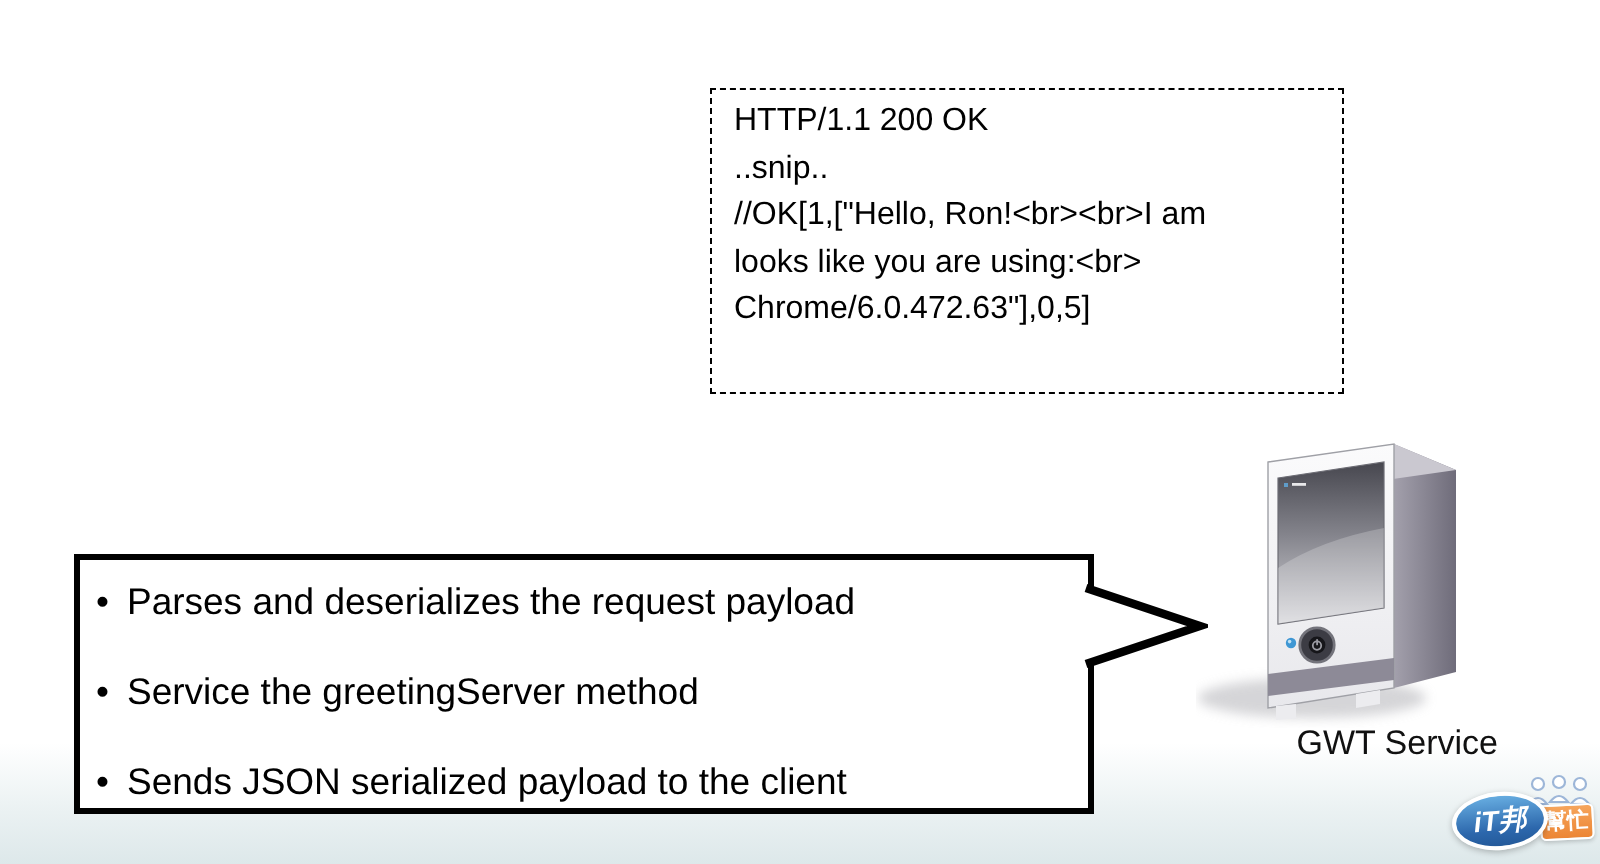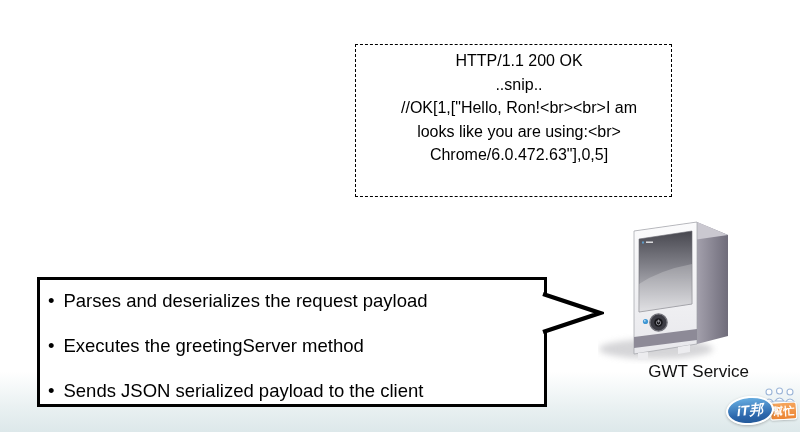--- a/index.html
+++ b/index.html
@@ -6,21 +6,21 @@
   body{
     width:800px;height:432px;overflow:hidden;position:relative;
     font-family:"Liberation Sans", sans-serif;
     background:linear-gradient(180deg,#ffffff 0%,#ffffff 86%,#eaf1f2 94%,#dde8ea 100%);
   }
 
   
   .http-box{
     position:absolute;left:355px;top:44px;width:317px;height:153px;
     box-sizing:border-box;border:1px dashed #000;background:transparent;
-    padding:4px 0 0 11px;color:#000;text-align:center;
+    padding:4px 0 0 11px;color:#000;
   }
   .http-line{font-size:16px;line-height:23.5px;white-space:nowrap;}
 
   
   .callout{
     position:absolute;left:37px;top:277px;width:510px;height:130px;
     box-sizing:border-box;border:3px solid #000;background:#fff;
     padding:8px 0 0 8px;color:#000;z-index:2;
   }
   .callout-item{font-size:18.5px;line-height:26px;margin:0 0 19px 0;white-space:nowrap;}
@@ -60,21 +60,21 @@
 <div class="http-box">
   <div class="http-line">HTTP/1.1 200 OK</div>
   <div class="http-line">..snip..</div>
   <div class="http-line">//OK[1,["Hello, Ron!&lt;br&gt;&lt;br&gt;I am</div>
   <div class="http-line">looks like you are using:&lt;br&gt;</div>
   <div class="http-line">Chrome/6.0.472.63"],0,5]</div>
 </div>
 
 <div class="callout">
   <div class="callout-item"><span class="bullet">•</span><span>Parses and deserializes the request payload</span></div>
-  <div class="callout-item"><span class="bullet">•</span><span>Executes the greetingServer method</span></div>
+  <div class="callout-item"><span class="bullet">•</span><span>Service the greetingServer method</span></div>
   <div class="callout-item"><span class="bullet">•</span><span>Sends JSON serialized payload to the client</span></div>
 </div>
 
 <svg class="callout-tail" width="62" height="50" viewBox="0 0 62 50">
   <path d="M1,5 L58,24 L1,43" fill="#ffffff" stroke="#000000" stroke-width="4.2" stroke-linejoin="miter"></path>
 </svg>
 
 <div class="server-wrap">
   <svg width="140" height="152" viewBox="0 0 140 152">
     <defs>

